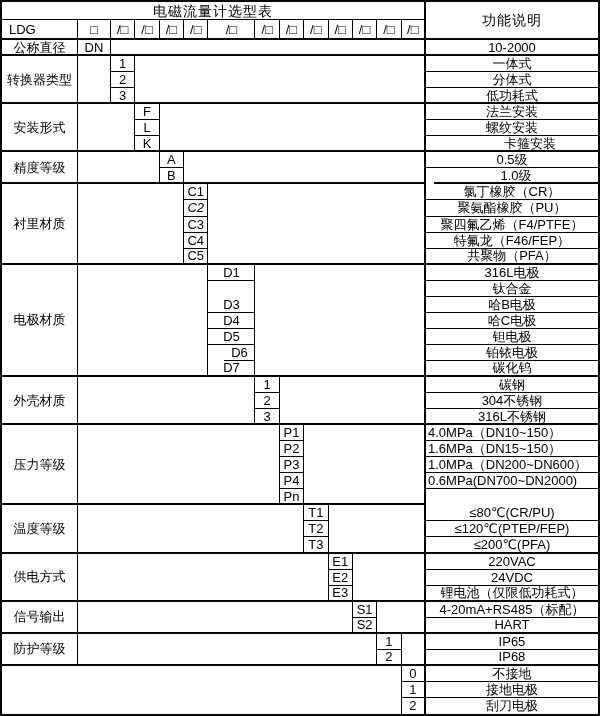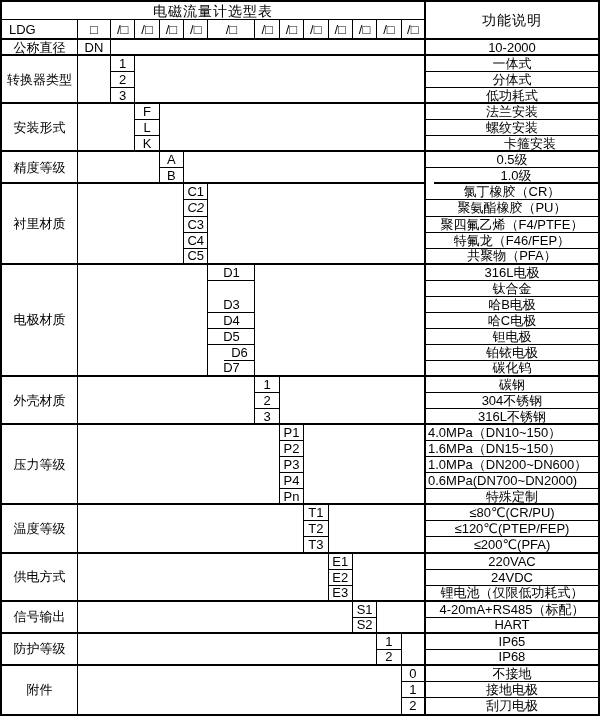--- a/index.html
+++ b/index.html
@@ -128,21 +128,20 @@
     <div class="cell bsec rb2" style="grid-area: 27 / 10 / 32 / 15;"></div>
     <div class="cell" style="grid-area: 27 / 9 / 28 / 10;">P1</div>
     <div class="cell lastcol left" style="grid-area: 27 / 15 / 28 / 16;">4.0MPa（DN10~150）</div>
     <div class="cell" style="grid-area: 28 / 9 / 29 / 10;">P2</div>
     <div class="cell lastcol left" style="grid-area: 28 / 15 / 29 / 16;">1.6MPa（DN15~150）</div>
     <div class="cell" style="grid-area: 29 / 9 / 30 / 10;">P3</div>
     <div class="cell lastcol left" style="grid-area: 29 / 15 / 30 / 16;">1.0MPa（DN200~DN600）</div>
     <div class="cell" style="grid-area: 30 / 9 / 31 / 10;">P4</div>
     <div class="cell lastcol left" style="grid-area: 30 / 15 / 31 / 16;">0.6MPa(DN700~DN2000)</div>
     <div class="cell  bsec" style="grid-area: 31 / 9 / 32 / 10;">Pn</div>
-    <div class="cell lastcol bsec" style="grid-area: 31 / 15 / 32 / 16;">特殊定制</div>
     <div class="cell bsec" style="grid-area: 32 / 1 / 35 / 2;">温度等级</div>
     <div class="cell bsec" style="grid-area: 32 / 2 / 35 / 10;"></div>
     <div class="cell bsec rb2" style="grid-area: 32 / 11 / 35 / 15;"></div>
     <div class="cell" style="grid-area: 32 / 10 / 33 / 11;">T1</div>
     <div class="cell lastcol" style="grid-area: 32 / 15 / 33 / 16;">≤80℃(CR/PU)</div>
     <div class="cell" style="grid-area: 33 / 10 / 34 / 11;">T2</div>
     <div class="cell lastcol" style="grid-area: 33 / 15 / 34 / 16;">≤120℃(PTEP/FEP)</div>
     <div class="cell  bsec" style="grid-area: 34 / 10 / 35 / 11;">T3</div>
     <div class="cell lastcol bsec" style="grid-area: 34 / 15 / 35 / 16;">≤200℃(PFA)</div>
     <div class="cell bsec" style="grid-area: 35 / 1 / 38 / 2;">供电方式</div>
@@ -161,21 +160,20 @@
     <div class="cell lastcol" style="grid-area: 38 / 15 / 39 / 16;">4-20mA+RS485（标配）</div>
     <div class="cell  bsec" style="grid-area: 39 / 12 / 40 / 13;">S2</div>
     <div class="cell lastcol bsec" style="grid-area: 39 / 15 / 40 / 16;">HART</div>
     <div class="cell bsec" style="grid-area: 40 / 1 / 42 / 2;">防护等级</div>
     <div class="cell bsec" style="grid-area: 40 / 2 / 42 / 13;"></div>
     <div class="cell bsec rb2" style="grid-area: 40 / 14 / 42 / 15;"></div>
     <div class="cell" style="grid-area: 40 / 13 / 41 / 14;">1</div>
     <div class="cell lastcol" style="grid-area: 40 / 15 / 41 / 16;">IP65</div>
     <div class="cell  bsec" style="grid-area: 41 / 13 / 42 / 14;">2</div>
     <div class="cell lastcol bsec" style="grid-area: 41 / 15 / 42 / 16;">IP68</div>
-    <div class="cell blast" style="grid-area: 42 / 1 / 45 / 2;">附件</div>
     <div class="cell blast" style="grid-area: 42 / 2 / 45 / 14;"></div>
     <div class="cell rb2" style="grid-area: 42 / 14 / 43 / 15;">0</div>
     <div class="cell lastcol" style="grid-area: 42 / 15 / 43 / 16;">不接地</div>
     <div class="cell rb2" style="grid-area: 43 / 14 / 44 / 15;">1</div>
     <div class="cell lastcol" style="grid-area: 43 / 15 / 44 / 16;">接地电极</div>
     <div class="cell rb2 blast" style="grid-area: 44 / 14 / 45 / 15;">2</div>
     <div class="cell lastcol blast" style="grid-area: 44 / 15 / 45 / 16;">刮刀电极</div>
   </div>
 
 </body></html>

